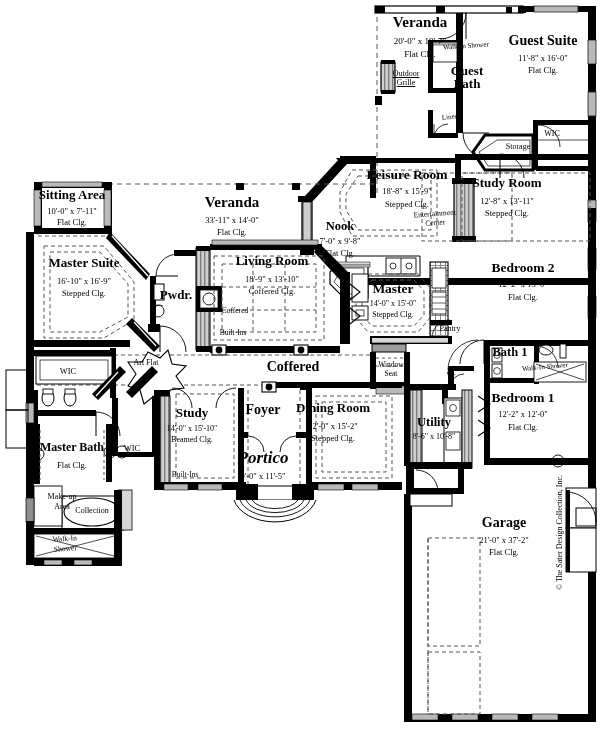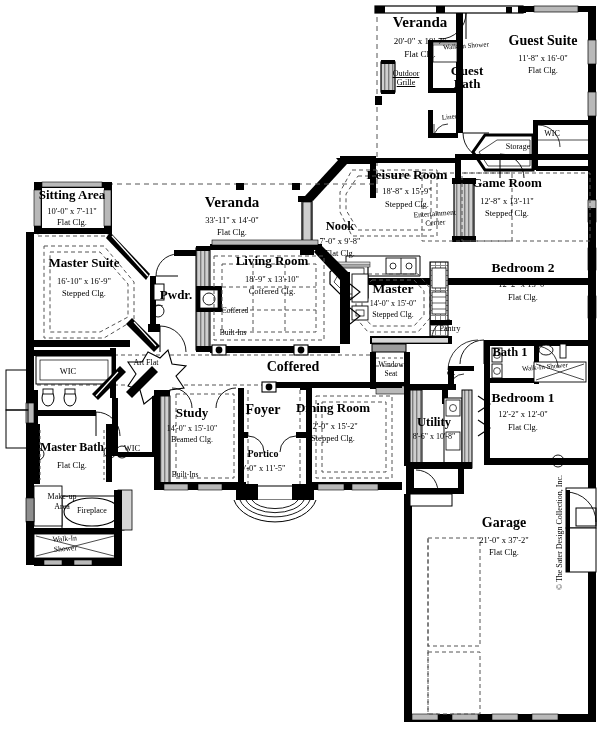--- a/index.html
+++ b/index.html
@@ -468,21 +468,21 @@
 
     <div class="lbl tiny" style="left:494px;top:143px;width:48px;font-size:8px;">
       <span>Storage</span>
     </div>
 
     <div class="lbl tiny" style="left:534px;top:130px;width:36px;font-size:8px;">
       <span>WIC</span>
     </div>
 
     <div class="lbl" style="left:507px;top:176px;width:0;">
-      <div class="rname" style="width:110px;margin-left:-55px;font-size:13px;line-height:1.15;">Game Room</div>
+      <div class="rname" style="width:110px;margin-left:-55px;font-size:13px;line-height:1.15;">Study Room</div>
       <div class="rdim" style="width:110px;margin-left:-55px;font-size:8.5px;margin-top:6px;">12'-8" x 13'-11"</div>
       <div class="rclg" style="width:110px;margin-left:-55px;font-size:8.5px;margin-top:3px;">Stepped Clg.</div>
     </div>
 
     <div class="lbl" style="left:407px;top:167px;width:0;">
       <div class="rname" style="width:140px;margin-left:-70px;font-size:13.5px;">Leisure Room</div>
       <div class="rdim" style="width:140px;margin-left:-70px;font-size:8.5px;margin-top:5px;">18'-8" x 15'-9"</div>
       <div class="rclg" style="width:140px;margin-left:-70px;font-size:8.5px;margin-top:3px;">Stepped Clg.</div>
     </div>
 
@@ -594,21 +594,21 @@
     <div class="lbl" style="left:72px;top:441px;width:0;">
       <div class="rname" style="width:76px;margin-left:-38px;font-size:12px;line-height:1.15;">Master Bath</div>
       <div class="rclg" style="width:76px;margin-left:-38px;font-size:8.5px;margin-top:6px;">Flat Clg.</div>
     </div>
 
     <div class="lbl tiny" style="left:42px;top:492px;width:40px;font-size:8px;line-height:1.2;">
       <span>Make-up Area</span>
     </div>
 
     <div class="lbl tiny" style="left:68px;top:507px;width:48px;font-size:8px;">
-      <span>Fireplace</span>
+      <span>Collection</span>
     </div>
 
     <div class="lbl tiny" style="left:42px;top:534px;width:46px;font-size:7.5px;line-height:1.3;transform:rotate(-4deg);">
       <span>Walk-In Shower</span>
     </div>
 
     <div class="lbl" style="left:192px;top:406px;width:0;">
       <div class="rname" style="width:90px;margin-left:-45px;font-size:13px;">Study</div>
       <div class="rdim" style="width:100px;margin-left:-50px;font-size:8px;margin-top:4px;">14'-0" x 15'-10"</div>
       <div class="rclg" style="width:100px;margin-left:-50px;font-size:8px;margin-top:2px;">Beamed Clg.</div>
@@ -616,21 +616,21 @@
 
     <div class="lbl tiny" style="left:162px;top:471px;width:46px;font-size:7.5px;">
       <span>Built-Ins</span>
     </div>
 
     <div class="lbl" style="left:263px;top:402px;width:0;">
       <div class="rname" style="width:90px;margin-left:-45px;font-size:14px;">Foyer</div>
     </div>
 
     <div class="lbl" style="left:263px;top:448px;width:0;">
-      <div class="rname" style="width:90px;margin-left:-45px;font-size:10px;">Portico</div>
+      <div class="rname" style="width:90px;margin-left:-45px;font-size:17px;font-style:italic;">Portico</div>
       <div class="rdim" style="width:90px;margin-left:-45px;font-size:8.5px;margin-top:5px;">9'-0" x 11'-5"</div>
     </div>
 
     <div class="lbl" style="left:333px;top:401px;width:0;">
       <div class="rname" style="width:80px;margin-left:-40px;font-size:13px;line-height:1.15;">Dining Room</div>
       <div class="rdim" style="width:100px;margin-left:-50px;font-size:8.5px;margin-top:6px;">12'-0" x 15'-2"</div>
       <div class="rclg" style="width:100px;margin-left:-50px;font-size:8.5px;margin-top:3px;">Stepped Clg.</div>
     </div>
 
     <div class="lbl" style="left:504px;top:515px;width:0;">

